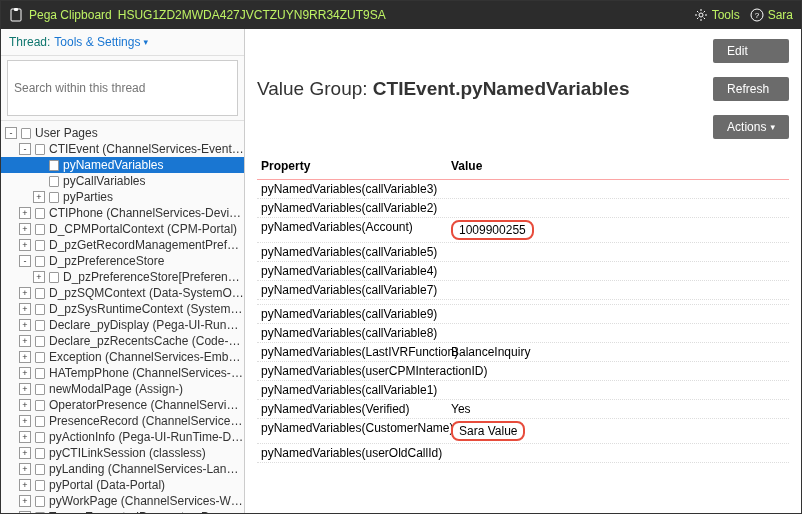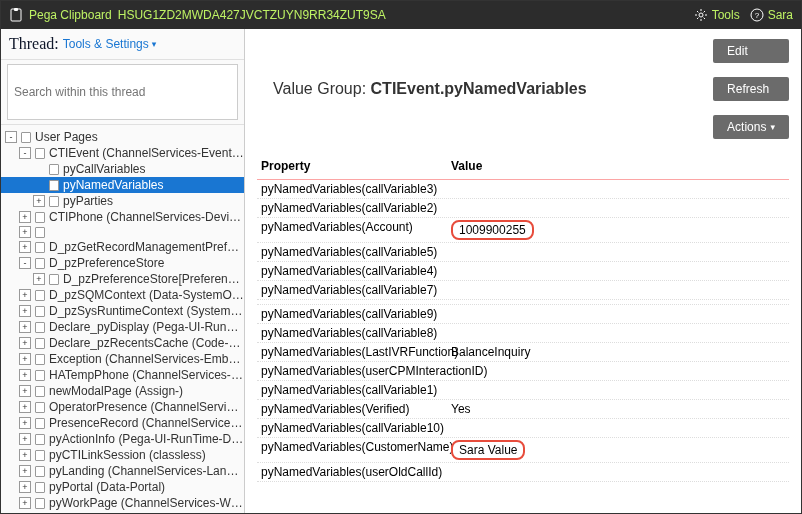--- a/index.html
+++ b/index.html
@@ -5,35 +5,35 @@
 * { margin: 0; padding: 0; box-sizing: border-box; }
 body { font-family: Arial, sans-serif; font-size: 12px; background: #fff; width: 802px; height: 514px; overflow: hidden; border: 1px solid #333; }
 .header { background: #2c2c2c; color: #bef264; height: 28px; display: flex; align-items: center; padding: 0 8px; justify-content: space-between; }
 .header-left { display: flex; align-items: center; gap: 6px; }
 .header-right { display: flex; align-items: center; gap: 10px; }
 .header-item { display: flex; align-items: center; gap: 4px; cursor: pointer; font-size: 12px; }
 .hdr-icon { width: 14px; height: 14px; display: inline-flex; align-items: center; justify-content: center; }
 .main { display: flex; height: calc(100% - 28px); }
 .sidebar { width: 244px; border-right: 1px solid #ccc; display: flex; flex-direction: column; background: #fafafa; }
 .thread-bar { display: flex; align-items: center; padding: 6px 8px; border-bottom: 1px solid #e0e0e0; gap: 4px; }
-.thread-label { color: #0f172a; font-size: 16px; font-family: Liberation Serif, serif; }
+.thread-label { color: #0f766e; font-size: 12px; }
 .thread-link { color: #1976d2; font-size: 12px; cursor: pointer; display: flex; align-items: center; gap: 3px; }
 .search-wrap { padding: 4px 6px; border-bottom: 1px solid #e0e0e0; }
 .search-input { width: 100%; padding: 20px 6px; border: 1px solid #ccc; font-size: 12px; color: #666; }
 .tree { flex: 1; overflow: auto; padding: 4px 0; font-size: 12px; }
 .tree-row { display: flex; align-items: center; padding: 1px 0; white-space: nowrap; cursor: pointer; color: #333; }
 .tree-row.selected { background: #1976d2; color: #fff; }
 .tree-toggle { width: 12px; height: 12px; display: inline-flex; align-items: center; justify-content: center; border: 1px solid #999; font-size: 9px; margin-right: 3px; background: #fff; color: #333; line-height: 1; flex-shrink: 0; }
 .tree-toggle.leaf { border: none; background: none; }
 .tree-icon { width: 12px; height: 12px; margin-right: 3px; display: inline-flex; align-items: center; justify-content: center; flex-shrink: 0; }
 .page-icon { width: 10px; height: 11px; border: 1px solid #999; background: #fff; border-radius: 1px; }
 .tree-label { overflow: hidden; text-overflow: ellipsis; }
 .content { flex: 1; padding: 10px 12px; overflow: auto; }
 .content-header { display: flex; align-items: center; justify-content: space-between; margin-bottom: 14px; }
-.content-title { font-size: 16px; color: #333; margin-left: 16px; }
+.content-title { font-size: 19px; color: #333; }
 .content-title b { font-weight: 600; }
 .btn-row { display: flex; gap: 14px; flex-direction: column; }
 .btn { background: #6b6b6b; color: #fff; border: none; padding: 5px 14px; font-size: 12px; cursor: pointer; border-radius: 2px; display: flex; align-items: center; gap: 4px; }
 .chev { font-size: 9px; }
 .prop-table { width: 100%; }
 .prop-header { display: flex; padding: 6px 4px; border-bottom: 1px solid #fca5a5; font-weight: 600; font-size: 12px; }
 .prop-col1 { width: 190px; flex-shrink: 0; }
 .prop-col2 { flex: 1; }
 .prop-row { display: flex; padding: 2px 4px; border-bottom: 1px dotted #ddd; font-size: 12px; }
 .highlight-box { border: 2px solid #e74c3c; border-radius: 8px; padding: 1px 6px; display: inline-block; }
@@ -94,53 +94,54 @@
           </span>
           <span class="tree-label">User Pages</span>
         </div>
         <div class="tree-row" style="padding-left: 18px;">
           <span class="tree-toggle">-</span>
           <span class="tree-icon">
             <span class="page-icon"></span>
           </span>
           <span class="tree-label">CTIEvent (ChannelServices-Event-CTILink)</span>
         </div>
+        <div class="tree-row selected" style="padding-left: 32px;">
+          <span class="tree-toggle leaf"></span>
+          <span class="tree-icon">
+            <span class="page-icon"></span>
+          </span>
+          <span class="tree-label">pyNamedVariables</span>
+        </div>
         <div class="tree-row" style="padding-left: 32px;">
           <span class="tree-toggle leaf"></span>
           <span class="tree-icon">
             <span class="page-icon"></span>
           </span>
           <span class="tree-label">pyCallVariables</span>
         </div>
-        <div class="tree-row selected" style="padding-left: 32px;">
-          <span class="tree-toggle leaf"></span>
-          <span class="tree-icon">
-            <span class="page-icon"></span>
-          </span>
-          <span class="tree-label">pyNamedVariables</span>
-        </div>
         <div class="tree-row" style="padding-left: 32px;">
           <span class="tree-toggle">+</span>
           <span class="tree-icon">
             <span class="page-icon"></span>
           </span>
           <span class="tree-label">pyParties</span>
         </div>
         <div class="tree-row" style="padding-left: 18px;">
           <span class="tree-toggle">+</span>
           <span class="tree-icon">
             <span class="page-icon"></span>
           </span>
           <span class="tree-label">CTIPhone (ChannelServices-Device-Phone</span>
         </div>
         <div class="tree-row" style="padding-left: 18px;">
           <span class="tree-toggle">+</span>
           <span class="tree-icon">
             <span class="page-icon"></span>
           </span>
+          <span class="tree-label">D_CPMPortalContext (CPM-Portal)</span>
         </div>
         <div class="tree-row" style="padding-left: 18px;">
           <span class="tree-toggle">+</span>
           <span class="tree-icon">
             <span class="page-icon"></span>
           </span>
           <span class="tree-label">D_pzGetRecordManagementPreferences</span>
         </div>
         <div class="tree-row" style="padding-left: 18px;">
           <span class="tree-toggle">-</span>
@@ -348,24 +349,20 @@
           </div>
           <div class="prop-row">
             <div class="prop-col1">pyNamedVariables(callVariable1)</div>
             <div class="prop-col2"></div>
           </div>
           <div class="prop-row">
             <div class="prop-col1">pyNamedVariables(Verified)</div>
             <div class="prop-col2">Yes</div>
           </div>
           <div class="prop-row">
-            <div class="prop-col1">pyNamedVariables(callVariable10)</div>
-            <div class="prop-col2"></div>
-          </div>
-          <div class="prop-row">
             <div class="prop-col1">pyNamedVariables(CustomerName)</div>
             <div class="prop-col2"><span class="highlight-box">Sara Value</span></div>
           </div>
           <div class="prop-row">
             <div class="prop-col1">pyNamedVariables(userOldCallId)</div>
             <div class="prop-col2"></div>
           </div>
         </div>
     </div>
   </div>

